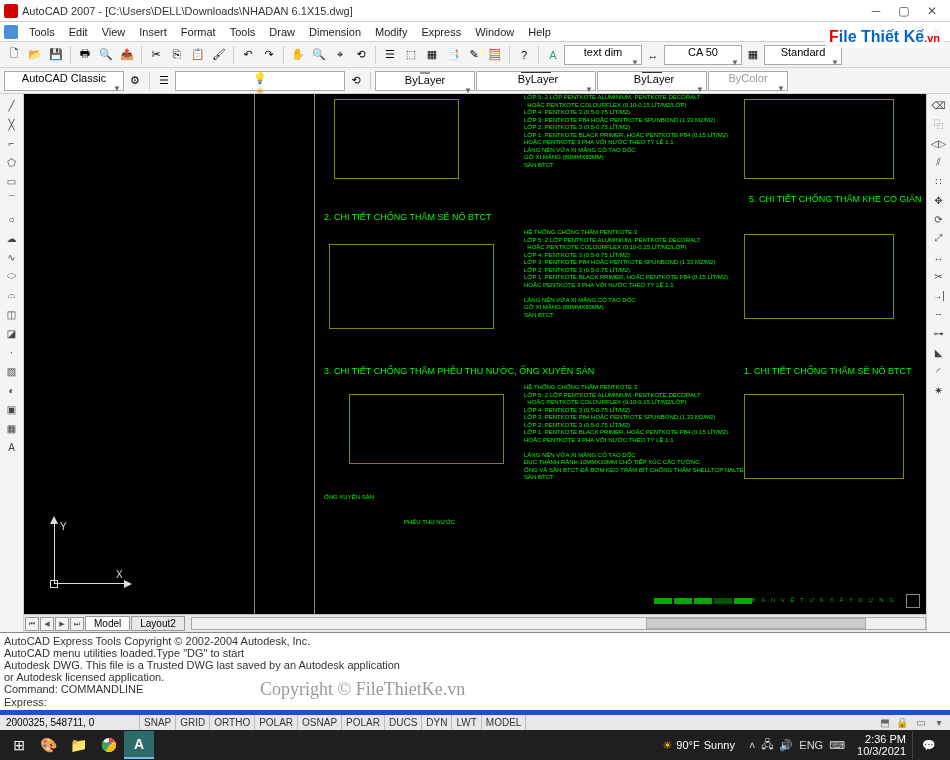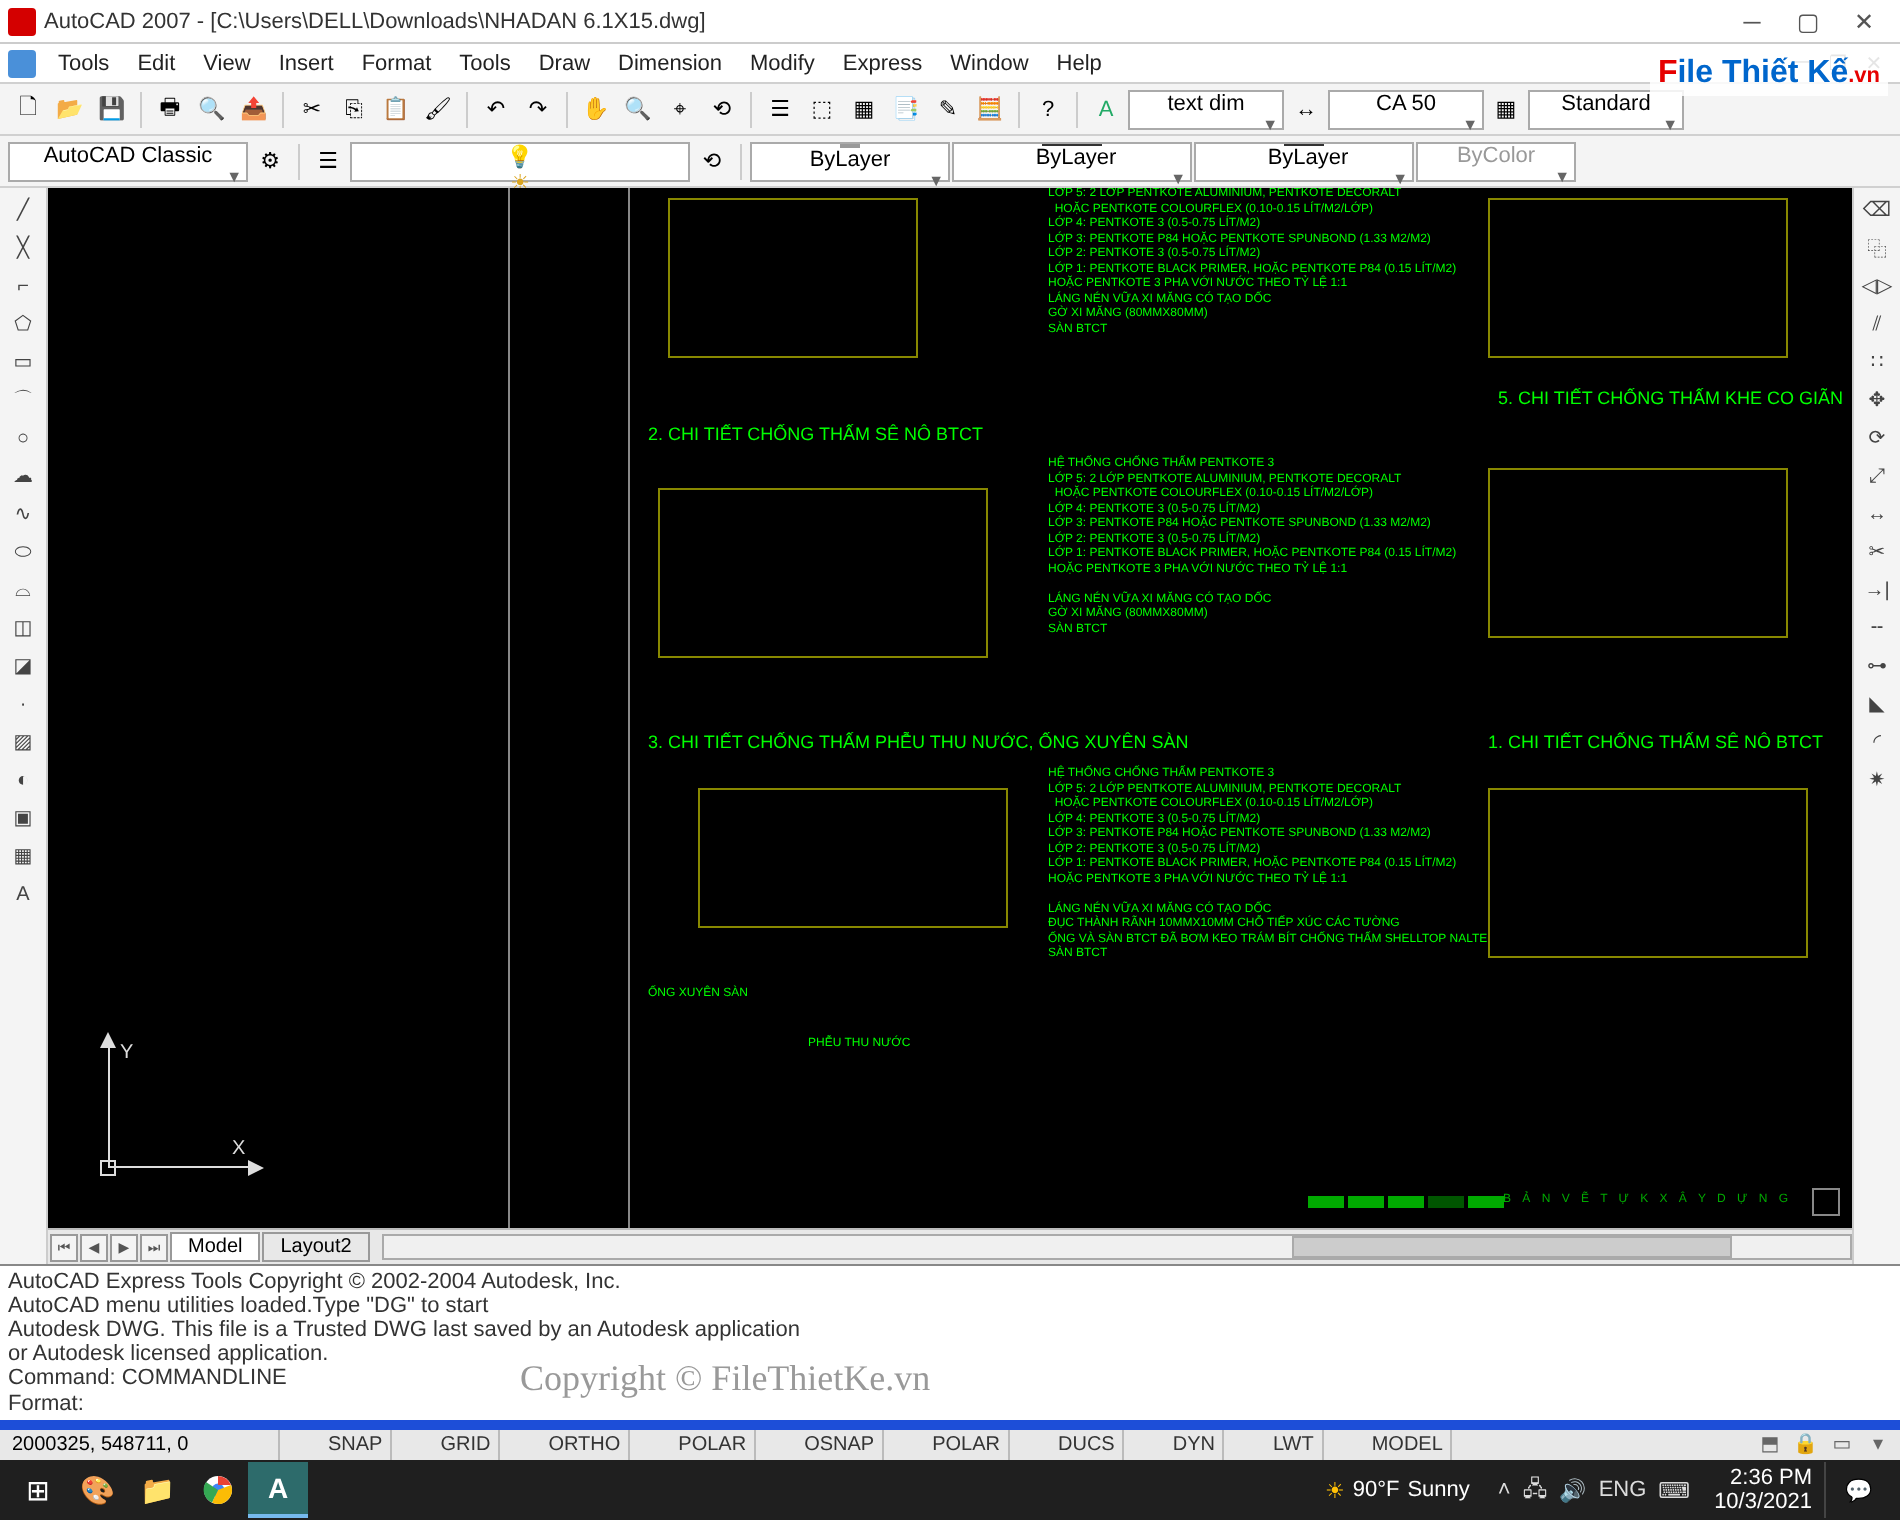--- a/index.html
+++ b/index.html
@@ -64,21 +64,21 @@
 
 .cmdwin { height: 78px; background: #fff; border-top: 1px solid #888; font-family: Consolas, monospace; font-size: 11px; color: #333; padding: 2px 4px; overflow: hidden; position: relative; }
 .cmdwin .line { white-space: nowrap; }
 .cmdwin .prompt { display: flex; margin-top: 1px; }
 .cmdwin .prompt input { border: none; outline: none; flex: 1; font-family: Consolas, monospace; font-size: 11px; }
 .watermark { position: absolute; left: 260px; top: 46px; color: #999; font-size: 18px; font-family: "Segoe UI"; pointer-events: none; }
 
 
 .statusbar { height: 20px; background: #e8e8e8; display: flex; align-items: flex-start; font-size: 10px; border-top: 5px solid #1d4ed8; }
 .statusbar .coords { padding: 0 6px; border-right: 1px solid #bbb; height: 100%; display: flex; align-items: center; min-width: 140px; }
-.statusbar .toggle { padding: 0 4px; border-right: 1px solid #bbb; height: 100%; display: flex; align-items: center; cursor: pointer; color: #333; margin-left: 20px; }
+.statusbar .toggle { padding: 0 4px; border-right: 1px solid #bbb; height: 100%; display: flex; align-items: center; cursor: pointer; color: #333; }
 .statusbar .flex { flex: 1; }
 .statusbar .tray { display: flex; align-items: center; gap: 4px; padding: 0 4px; }
 .statusbar .tray .ico { width: 14px; height: 14px; display: flex; align-items: center; justify-content: center; font-size: 10px; color: #666; }
 
 
 .logo-overlay { position: absolute; right: 6px; top: 26px; font-weight: bold; font-size: 16px; color: #0066cc; background: rgba(255,255,255,0.85); padding: 2px 4px; z-index: 50; pointer-events: none; text-align: center; }
 .logo-overlay .f { color: #e60000; }
 .logo-overlay .vn { color: #e60000; font-size: 11px; }
 
 
@@ -356,21 +356,21 @@
   </div>
 </div>
 
 <div class="cmdwin">
   <div class="line">AutoCAD Express Tools Copyright © 2002-2004 Autodesk, Inc.</div>
   <div class="line">AutoCAD menu utilities loaded.Type "DG" to start</div>
   <div class="line">Autodesk DWG.  This file is a Trusted DWG last saved by an Autodesk application</div>
   <div class="line">or Autodesk licensed application.</div>
   <div class="line">Command: COMMANDLINE</div>
   <div class="prompt">
-    <span>Format:</span>&nbsp;
+    <span>Express:</span>&nbsp;
     <input type="text" style="">
   </div>
   <div class="watermark">Copyright © FileThietKe.vn</div>
 </div>
 
 <div class="statusbar">
   <div class="coords">2000325, 548711, 0</div>
   <div class="toggle">SNAP</div>
   <div class="toggle">GRID</div>
   <div class="toggle">ORTHO</div>

